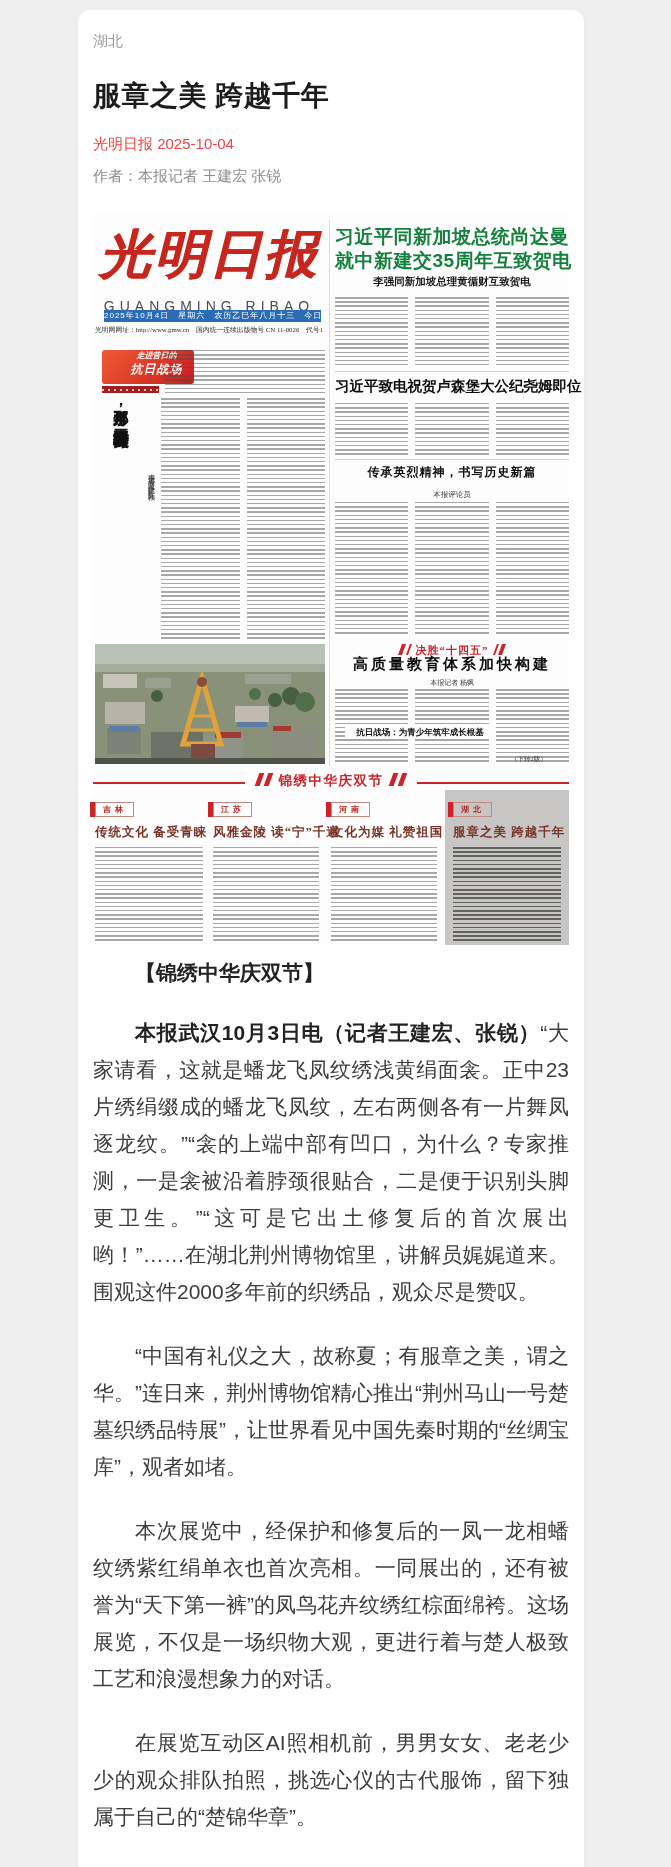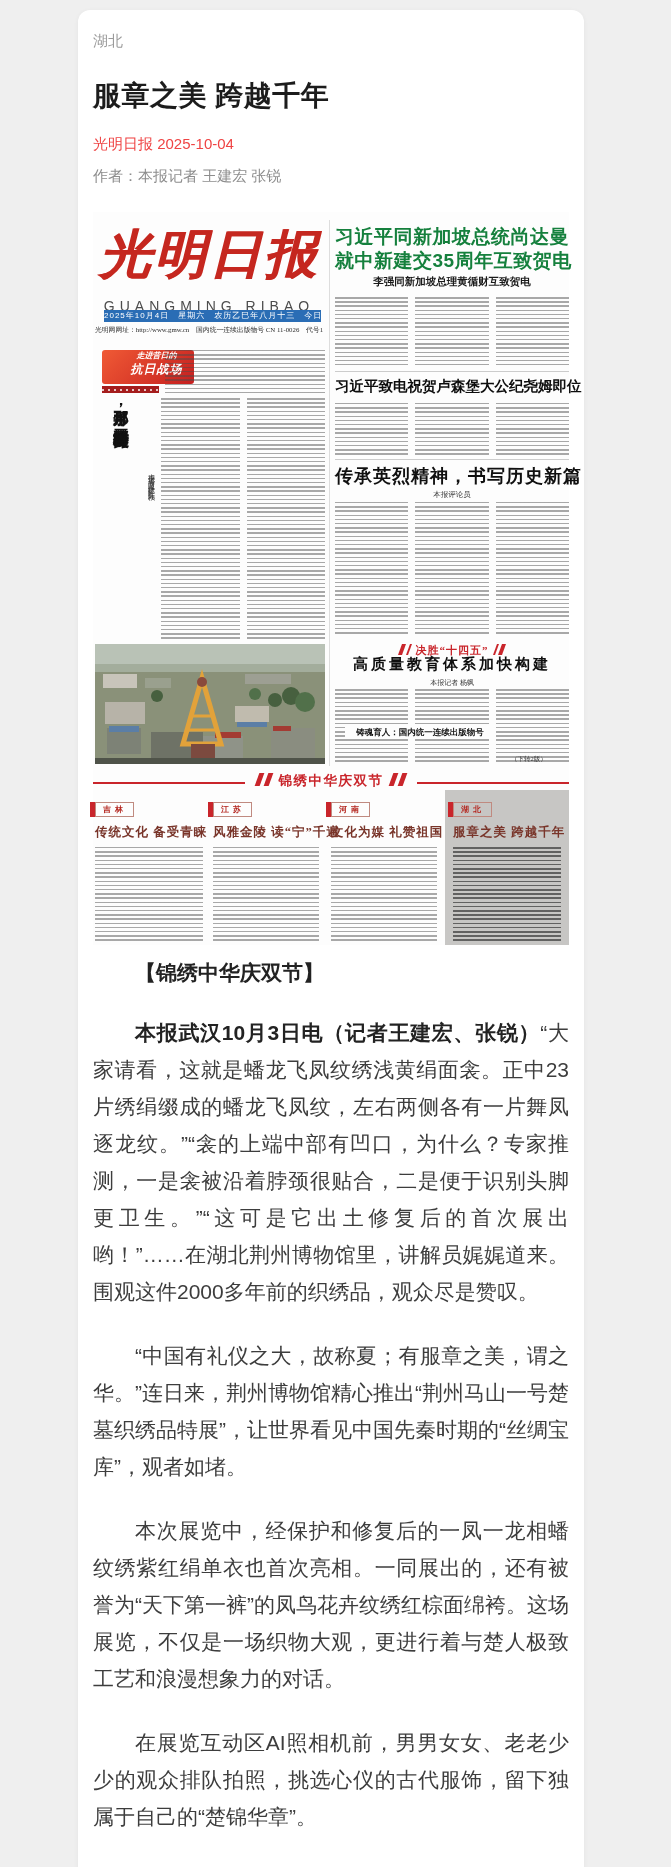--- a/index.html
+++ b/index.html
@@ -61,21 +61,21 @@
     writing-mode:vertical-rl;font-size:7px;color:#3a3a3a;line-height:8px;letter-spacing:1px;
   }
   .rule-v{left:236px;top:8px;width:1px;height:546px;background:#ddd;}
   .rule-h{height:1px;background:#ccc;}
   .h1{left:242px;width:234px;text-align:right;font-family:"Liberation Sans",sans-serif;
     font-weight:800;font-size:19px;color:#15803d;letter-spacing:.5px;white-space:nowrap;}
   .h1sub{left:242px;top:63px;width:234px;text-align:center;font-family:"Liberation Sans",sans-serif;
     font-weight:700;font-size:10.5px;color:#1a1a1a;white-space:nowrap;}
   .h2{left:242px;top:165px;width:234px;text-align:center;font-family:"Liberation Sans",sans-serif;
     font-weight:800;font-size:14.5px;color:#0d0d0d;white-space:nowrap;}
-  .h3{left:242px;top:252px;width:234px;text-align:center;font-weight:700;font-size:18px;color:#101010;letter-spacing:1px;white-space:nowrap;}
+  .h3{left:242px;top:252px;width:234px;text-align:center;font-weight:700;font-size:12px;color:#101010;letter-spacing:1px;white-space:nowrap;}
   .smallby{left:242px;width:234px;text-align:center;font-size:7.5px;color:#333;}
   .redtag{color:#c9252b;font-weight:700;font-size:11px;letter-spacing:1px;white-space:nowrap;}
   .slash{display:inline-block;width:4px;height:11px;background:#c9252b;transform:skewX(-20deg);margin:0 2px;vertical-align:-1px;}
   .slash.thin{width:1.5px;}
   .h4{left:242px;top:443px;width:234px;text-align:center;font-weight:700;font-size:15px;color:#0f0f0f;letter-spacing:3px;white-space:nowrap;}
   .subhead-box{left:252px;top:514px;width:150px;background:#fdfdfd;text-align:center;
     font-weight:700;font-size:8.5px;color:#141414;line-height:13px;}
   .turn{left:418px;top:543px;font-size:6.5px;color:#333;}
   .strip-line{top:570px;height:1.5px;background:#c9252b;}
   .strip-title{top:560px;left:0;width:476px;text-align:center;
@@ -191,21 +191,21 @@
       <span class="redtag">决胜“十四五”</span>
       <span class="slash thin"></span><span class="slash"></span>
     </div>
     <div class="ab h4">高质量教育体系加快构建</div>
     <div class="ab smallby" style="top:466px;font-size:7px;">本报记者 杨飒</div>
     <div class="ab cols" style="top:477px;left:242px;width:234px;height:75px;">
       <i class="tx"></i>
       <i class="tx"></i>
       <i class="tx"></i>
     </div>
-    <div class="ab subhead-box">铸魂育人：国内统一连续出版物号</div>
+    <div class="ab subhead-box">抗日战场：为青少年筑牢成长根基</div>
     <div class="ab turn">（下转2版）</div>
 
     <div class="ab strip-line" style="left:0;width:152px;"></div>
     <div class="ab strip-line" style="left:324px;width:152px;"></div>
     <div class="ab strip-title">
       <span class="slash"></span><span class="slash thin"></span>
       <span>锦绣中华庆双节</span>
       <span class="slash thin"></span><span class="slash"></span>
     </div>
 

